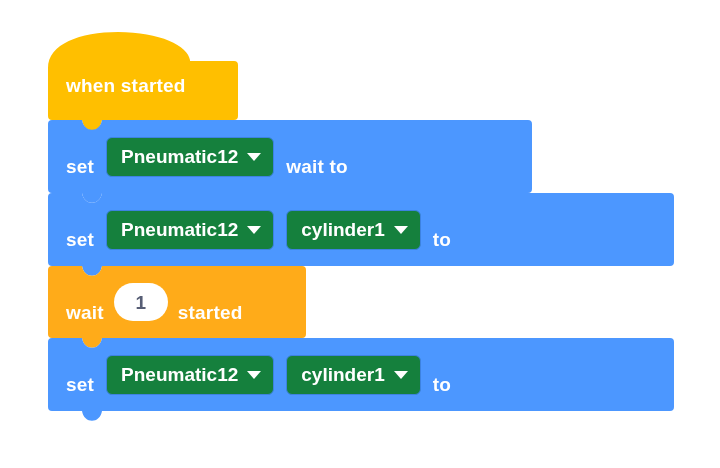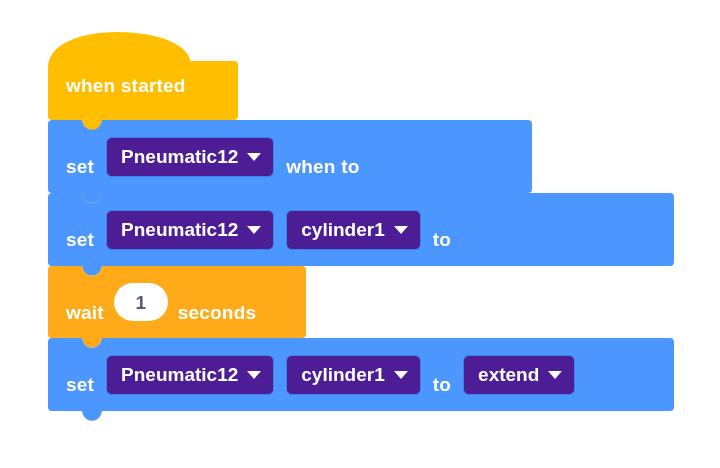--- a/index.html
+++ b/index.html
@@ -54,21 +54,21 @@
     align-items: center;
     gap: 9px;
     height: 40px;
     padding: 0 12px 0 14px;
     border-radius: 6px;
     white-space: nowrap;
     pointer-events: auto;
     box-sizing: border-box;
   }
   .field.blue {
-    background: #4c1d95;
+    background: #15803d;
     border: 1.5px solid #3d82e0;
   }
   .field .ftext {
     color: #ffffff;
     font-size: 19px;
     font-weight: bold;
     font-family: "Liberation Sans", sans-serif;
     line-height: 1;
   }
   .caret {
@@ -147,21 +147,21 @@
     </svg>
     <div class="row" style="width:484px; height:73px;">
       <span class="pad-l"></span>
       <span class="lbl">set</span>
       <span class="gap"></span>
       <span class="field blue">
         <span class="ftext">Pneumatic12</span>
         <span class="caret"></span>
       </span>
       <span class="gap"></span>
-      <span class="lbl">when to</span>
+      <span class="lbl">wait to</span>
       <span class="gap"></span>
     </div>
   </div>
 
   <div class="block" style="left:48px; top:193px; width:626px; height:73px;">
     <svg width="632" height="88" viewBox="0 0 632 88">
       <path d="M0,4
                A4,4 0 0 1 4,0
                L34,0
                C36,13 52,13 54,0
@@ -211,21 +211,21 @@
                Z" fill="#ffab19"></path>
     </svg>
     <div class="row" style="width:258px; height:72px;">
       <span class="pad-l"></span>
       <span class="lbl">wait</span>
       <span class="gap-s"></span>
       <span class="num-oval">
         <span class="ntext">1</span>
       </span>
       <span class="gap-s"></span>
-      <span class="lbl">seconds</span>
+      <span class="lbl">started</span>
     </div>
   </div>
 
   <div class="block" style="left:48px; top:338px; width:626px; height:73px;">
     <svg width="632" height="90" viewBox="0 0 632 90">
       <path d="M0,4
                A4,4 0 0 1 4,0
                L34,0
                C36,13 52,13 54,0
                L622,0
@@ -247,20 +247,16 @@
         <span class="caret"></span>
       </span>
       <span class="gap"></span>
       <span class="field blue">
         <span class="ftext">cylinder1</span>
         <span class="caret"></span>
       </span>
       <span class="gap"></span>
       <span class="lbl">to</span>
       <span class="gap"></span>
-      <span class="field blue">
-        <span class="ftext">extend</span>
-        <span class="caret"></span>
-      </span>
     </div>
   </div>
 
 </div>
 
 </body></html>

